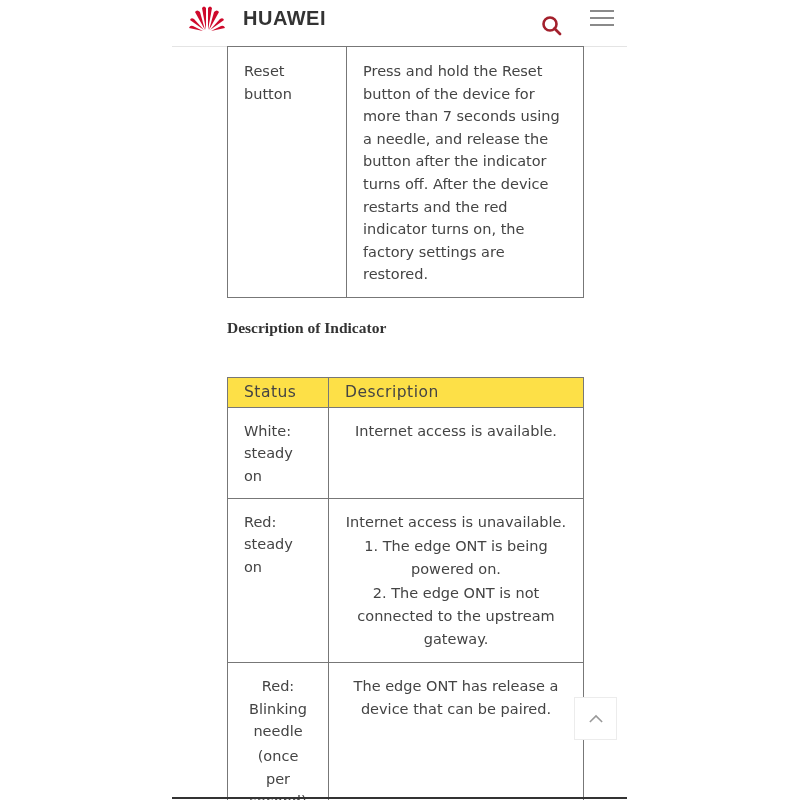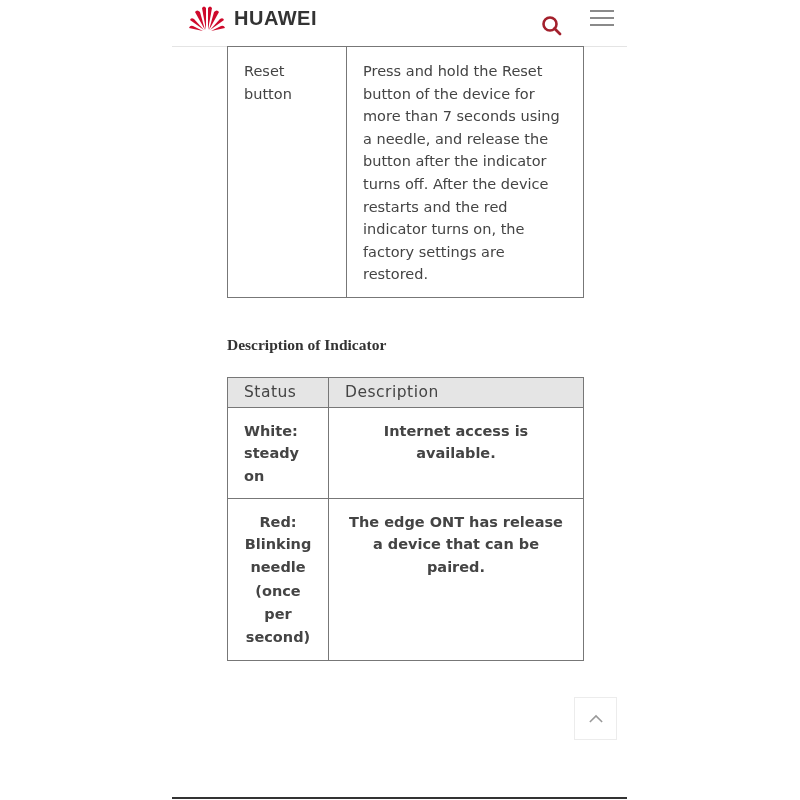--- a/index.html
+++ b/index.html
@@ -4,37 +4,37 @@
 <style>
   html, body { margin:0; padding:0; background:#ffffff; }
   body { width:800px; height:800px; position:relative; overflow:hidden;
          font-family:"DejaVu Sans", "Liberation Sans", sans-serif; color:#3a3a3a; }
   .page { position:absolute; left:172px; top:0; width:455px; height:800px; background:#fff; }
   .header { position:absolute; left:0; top:0; width:455px; height:46px;
             border-bottom:1px solid #e4e4e4; background:#fff; }
   .logo { position:absolute; left:17px; top:4px; display:flex; align-items:center; }
   .logo svg { width:36px; height:28px; }
   .logo-text { font-family:"Liberation Sans", sans-serif; font-weight:bold; font-size:20px;
-               color:#333; letter-spacing:0.5px; margin-left:9px; }
+               color:#333; letter-spacing:0.5px; margin-left:18px; }
   .search-btn { position:absolute; left:368px; top:14px; width:24px; height:24px; cursor:pointer; }
   .menu-btn { position:absolute; left:418px; top:10px; width:24px; height:18px; cursor:pointer; }
   .menu-btn span { display:block; height:2px; background:#8a8a8a; margin-bottom:5px; }
 
   table.doc { position:absolute; left:55px; border-collapse:collapse; width:357px;
               font-size:14.5px; line-height:22.6px; color:#444; }
   table.doc td, table.doc th { border:1.5px solid #777; vertical-align:top; text-align:left; }
   .t1 { top:46px; }
   .t1 td { padding:13px 16px 11px 16px; }
   .t1 td.c1 { width:86px; }
   .heading { position:absolute; left:55px; top:319px; font-family:"Liberation Serif", serif;
-             font-weight:bold; font-size:15.5px; color:#333;margin-top:17px; }
+             font-weight:bold; font-size:15.5px; color:#333; }
   .t2 { top:377px; }
-  .t2 th { background:#e5e5e5; font-weight:normal; font-size:15.5px; padding:3px 16px 3px 16px;
+  .t2 th { background:#fde047; font-weight:normal; font-size:15.5px; padding:3px 16px 3px 16px;
            height:22px; letter-spacing:0.5px; }
-  .t2 td { padding:12px 16px 10px 16px;font-weight:bold; }
+  .t2 td { padding:12px 16px 10px 16px; }
   .t2 .c1 { width:68px; }
   .t2 p { margin:0 0 2px 0;text-align:center; }
   .row-white td { height:68px; }
   .row-red td { height:120px; }
   .row-blink td { height:120px; }
   .bottom-line { position:absolute; left:0; top:797px; width:455px; height:2px; background:#333; }
   .to-top { position:absolute; left:402px; top:697px; width:41px; height:41px; background:#fff;
             border:1px solid #ececec; cursor:pointer; display:flex; align-items:center; justify-content:center; }
 </style>
 </head>
@@ -86,20 +86,28 @@
         <tr>
       <th class="c1">Status</th>
       <th>Description</th>
     </tr>
     <tr class="row-white">
       <td class="c1">White: steady on</td>
       <td>
         <p>Internet access is available.</p>
       </td>
     </tr>
+    <tr class="row-red">
+      <td class="c1">Red: steady on</td>
+      <td>
+        <p>Internet access is unavailable.</p>
+        <p>1. The edge ONT is being powered on.</p>
+        <p>2. The edge ONT is not connected to the upstream gateway.</p>
+      </td>
+    </tr>
     <tr class="row-blink">
       <td class="c1">
         <p>Red: Blinking needle</p>
         <p>(once per second)</p>
       </td>
       <td>
         <p>The edge ONT has release a device that can be paired.</p>
       </td>
     </tr>
   </tbody>

